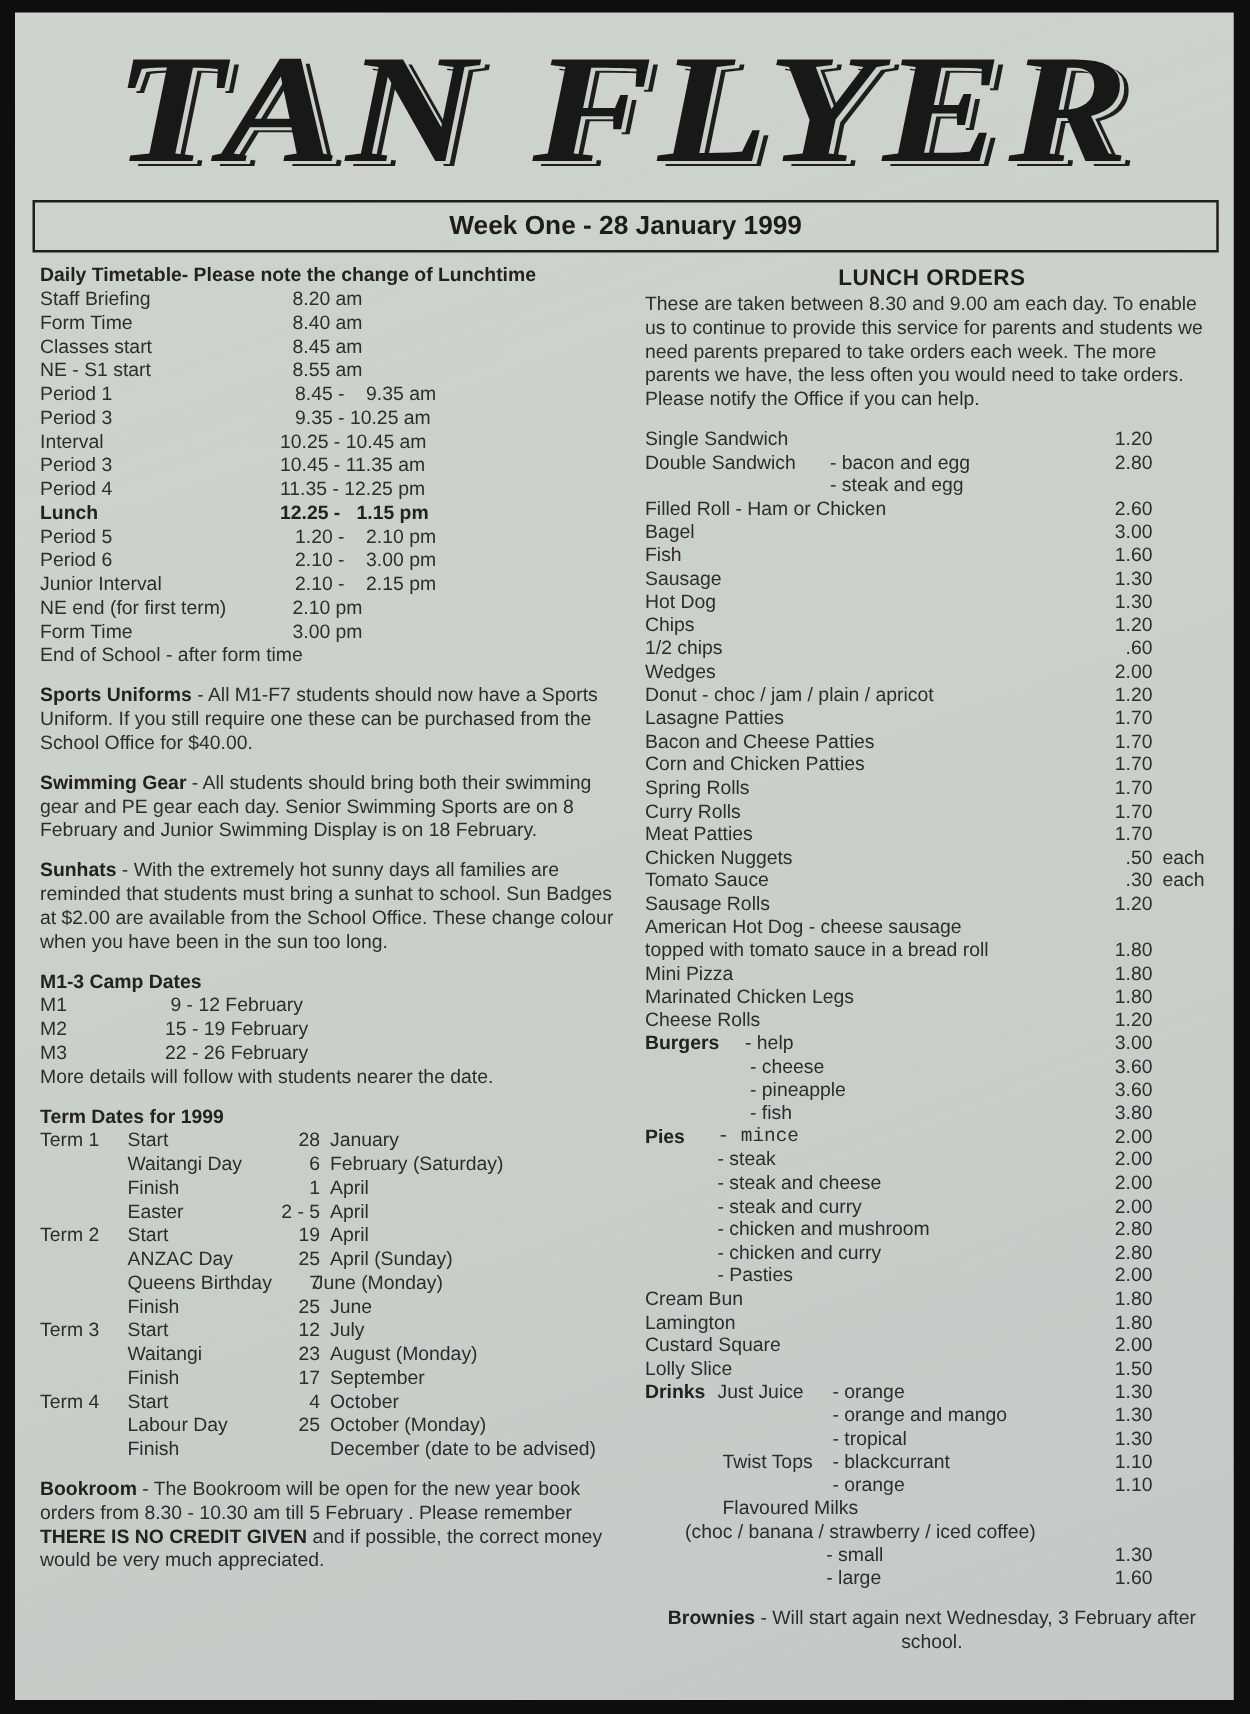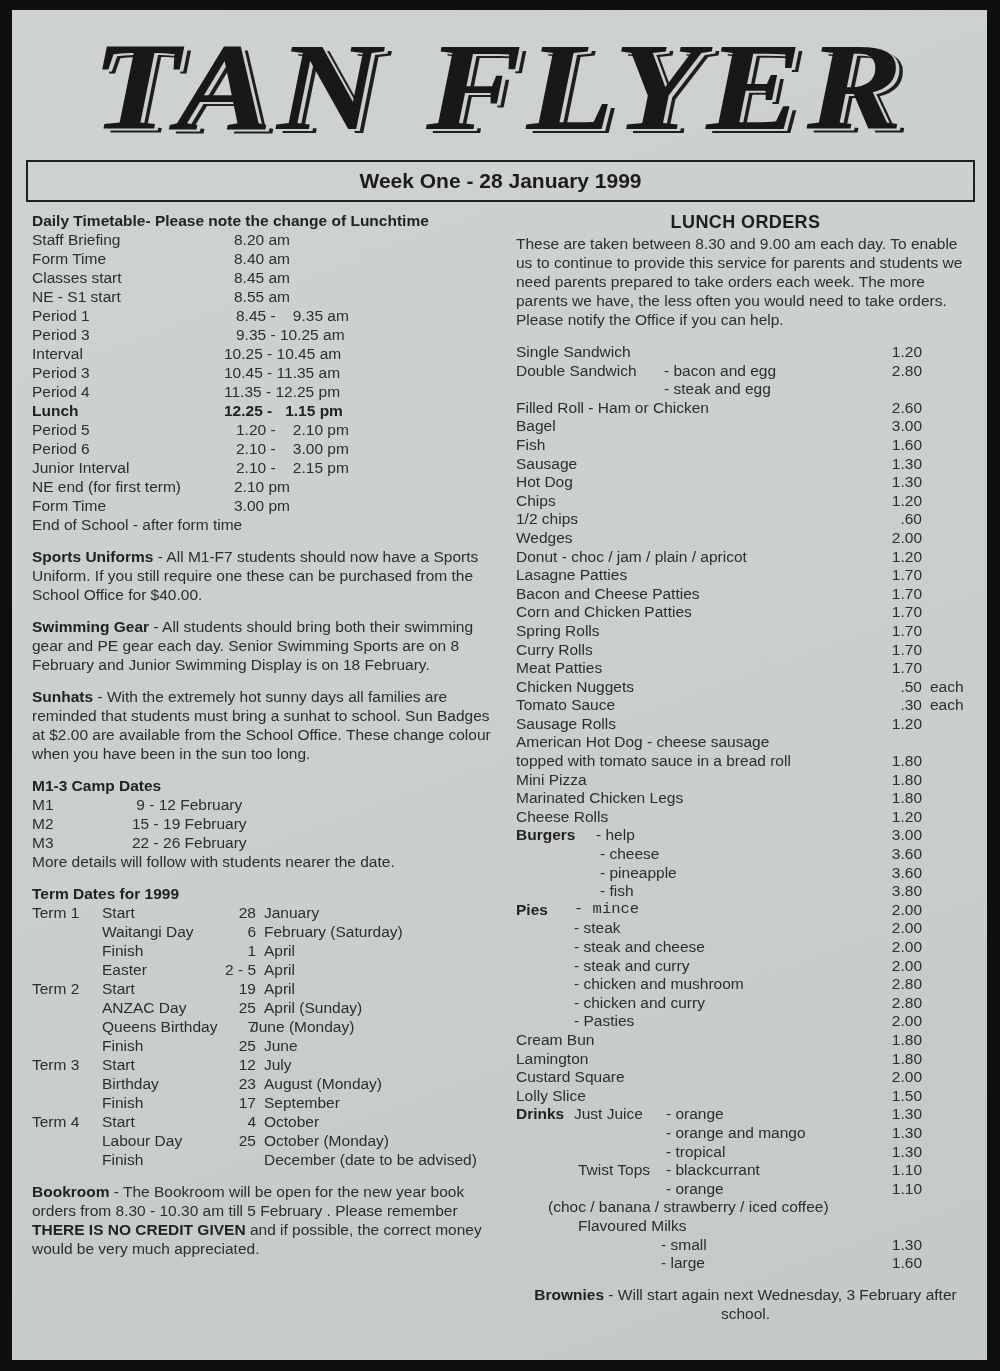--- a/index.html
+++ b/index.html
@@ -88,21 +88,21 @@
         <div id="term-rows">
             <div class="row"><span>Term 1</span><span class="pos" style="left: 70px;">Start</span><span class="num">28</span><span class="pos" style="left: 232px;">January</span></div>
             <div class="row"><span></span><span class="pos" style="left: 70px;">Waitangi Day</span><span class="num">6</span><span class="pos" style="left: 232px;">February (Saturday)</span></div>
             <div class="row"><span></span><span class="pos" style="left: 70px;">Finish</span><span class="num">1</span><span class="pos" style="left: 232px;">April</span></div>
             <div class="row"><span></span><span class="pos" style="left: 70px;">Easter</span><span class="num">2 - 5</span><span class="pos" style="left: 232px;">April</span></div>
             <div class="row"><span>Term 2</span><span class="pos" style="left: 70px;">Start</span><span class="num">19</span><span class="pos" style="left: 232px;">April</span></div>
             <div class="row"><span></span><span class="pos" style="left: 70px;">ANZAC Day</span><span class="num">25</span><span class="pos" style="left: 232px;">April (Sunday)</span></div>
             <div class="row"><span></span><span class="pos" style="left: 70px;">Queens Birthday</span><span class="num">7</span><span class="pos" style="left: 219px;">June (Monday)</span></div>
             <div class="row"><span></span><span class="pos" style="left: 70px;">Finish</span><span class="num">25</span><span class="pos" style="left: 232px;">June</span></div>
             <div class="row"><span>Term 3</span><span class="pos" style="left: 70px;">Start</span><span class="num">12</span><span class="pos" style="left: 232px;">July</span></div>
-            <div class="row"><span></span><span class="pos" style="left: 70px;">Birthday</span><span class="num">23</span><span class="pos" style="left: 232px;">August (Monday)</span></div>
+            <div class="row"><span></span><span class="pos" style="left: 70px;">Waitangi</span><span class="num">23</span><span class="pos" style="left: 232px;">August (Monday)</span></div>
             <div class="row"><span></span><span class="pos" style="left: 70px;">Finish</span><span class="num">17</span><span class="pos" style="left: 232px;">September</span></div>
             <div class="row"><span>Term 4</span><span class="pos" style="left: 70px;">Start</span><span class="num">4</span><span class="pos" style="left: 232px; text-align: center;">October</span></div>
             <div class="row"><span></span><span class="pos" style="left: 70px;">Labour Day</span><span class="num">25</span><span class="pos" style="left: 232px;">October (Monday)</span></div>
             <div class="row"><span></span><span class="pos" style="left: 70px;">Finish</span><span class="num"></span><span class="pos" style="left: 232px;">December (date to be advised)</span></div>
           </div>
       </div>
 
       <p class="sec"><b class="b">Bookroom</b><span> - The Bookroom will be open for the new year book orders from 8.30 - 10.30 am till 5 February .  Please remember </span><b class="b">THERE IS NO CREDIT GIVEN</b><span> and if possible, the correct money would be very much appreciated.</span></p>
     </div>
 
@@ -194,24 +194,24 @@
             <div class="row" style="height: 18.6px;">
               <span class="pos" style="left: 62px;">Twist Tops</span>
               <span class="pos" style="left: 150px;">- blackcurrant</span>
               <span class="price">1.10</span>
             </div>
             <div class="row" style="height: 18.6px;">
               <span class="pos" style="left: 150px;">- orange</span>
               <span class="price">1.10</span>
             </div>
             <div class="row" style="height: 18.6px;">
+              <span class="pos" style="left: 62px;">Flavoured Milks</span>
+            </div>
+            <div class="row" style="height: 18.6px;">
               <span class="pos" style="left: 32px;">(choc / banana / strawberry / iced coffee)</span>
-            </div>
-            <div class="row" style="height: 18.6px;">
-              <span class="pos" style="left: 62px;">Flavoured Milks</span>
             </div>
             <div class="row" style="height: 18.6px;">
               <span class="pos" style="left: 145px;">- small</span>
               <span class="price">1.30</span>
             </div>
             <div class="row" style="height: 18.6px; text-decoration: underline;">
               <span class="pos" style="left: 145px;">- large</span>
               <span class="price">1.60</span>
             </div>
           </div>

